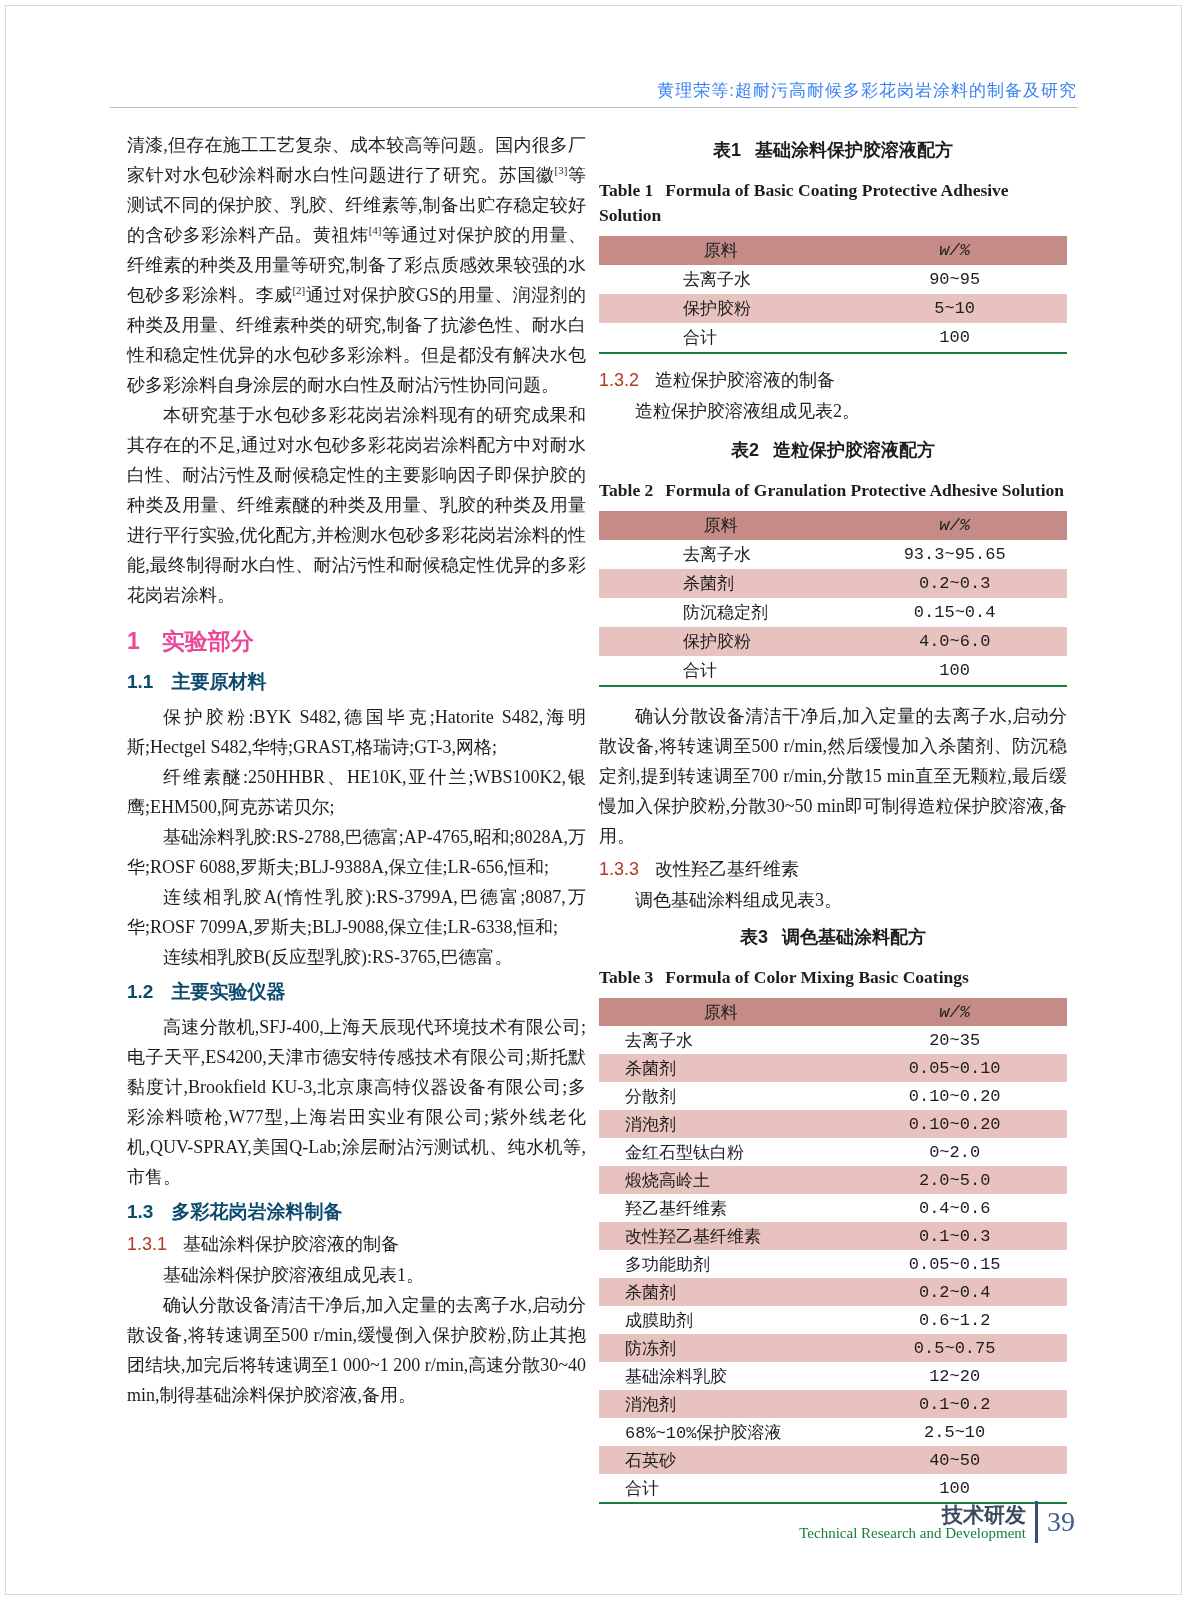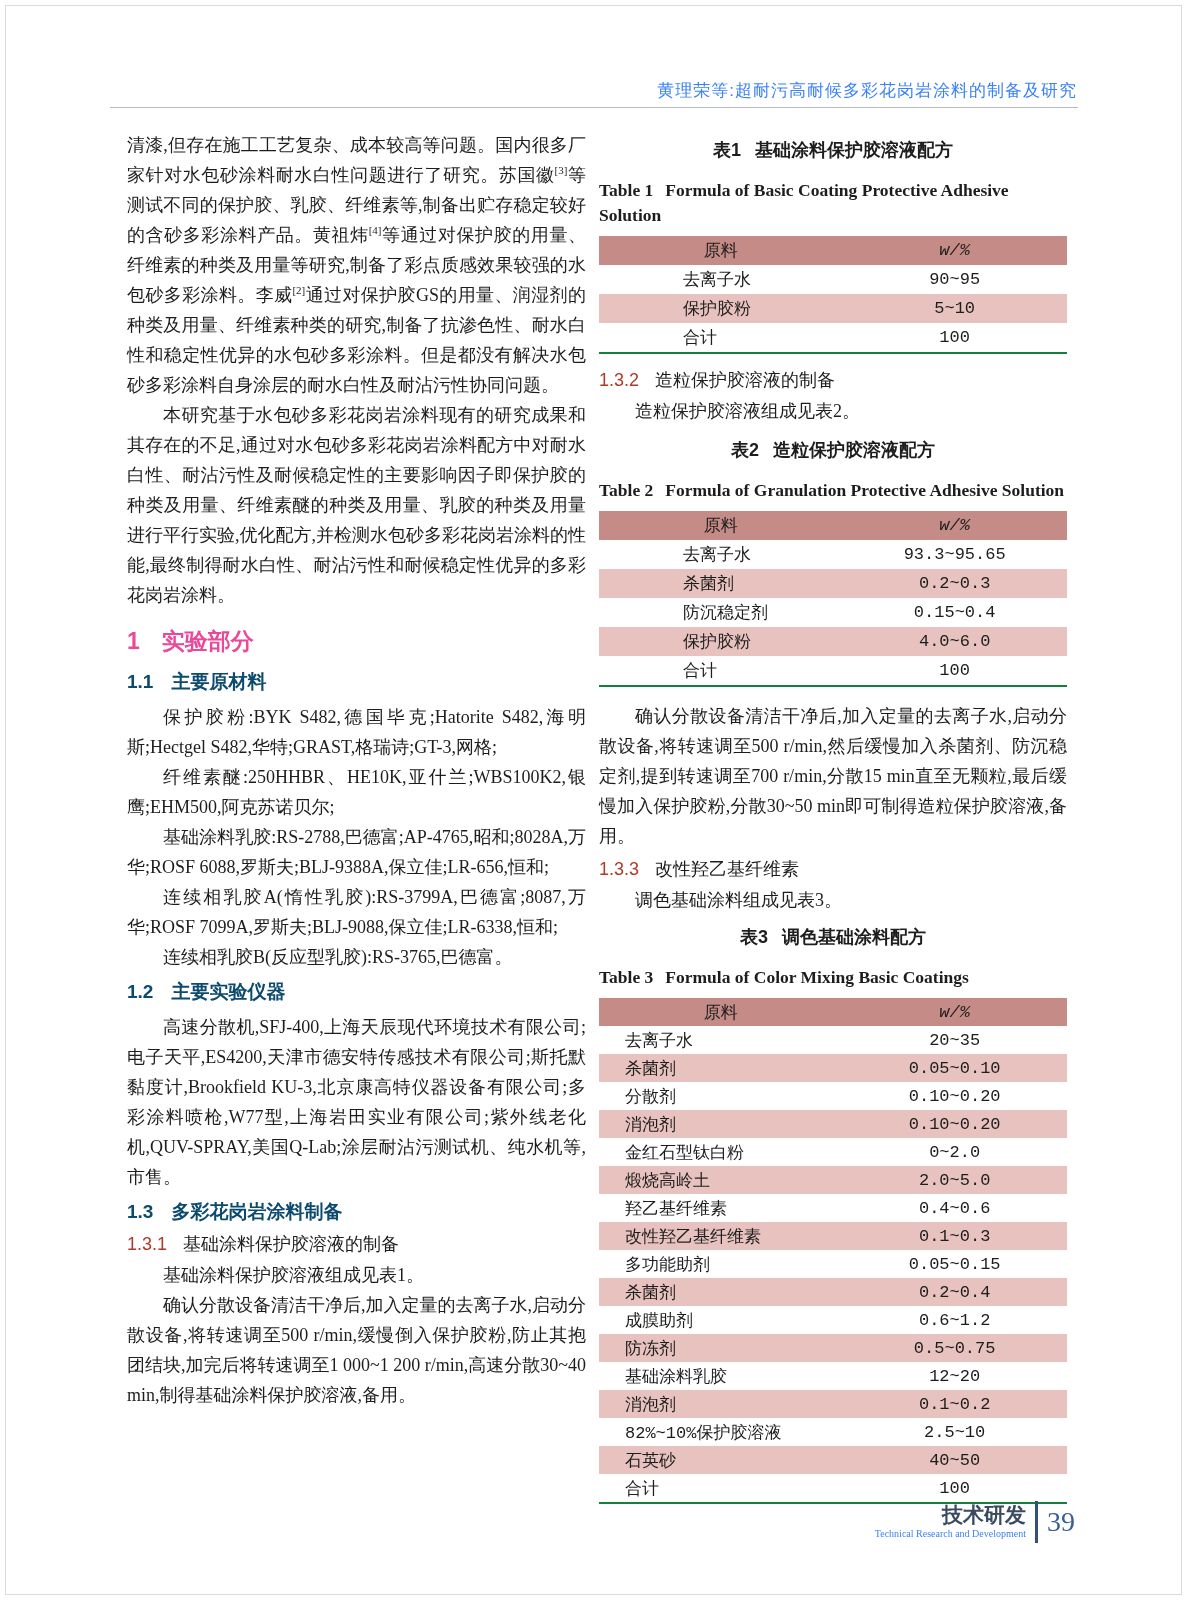--- a/index.html
+++ b/index.html
@@ -55,21 +55,21 @@
   .trow.thead .c1 { padding-left:0; text-align:center; }
   .trow.thead .c2 { font-style:italic; }
   .trow.pink { background:#e7c2be; }
 
   
   .footer { position:absolute; top:1501px; right:112px; display:flex;
     align-items:center; }
   .f-labels { text-align:right; margin-right:9px; }
   .f-cn { font-family:"Liberation Sans","DejaVu Sans",sans-serif; font-weight:bold;
     font-size:21px; color:#3a4a5f; line-height:23px; }
-  .f-en { font-size:10px; color:#3b82f6; line-height:15px; }
+  .f-en { font-size:15px; color:#15803d; line-height:15px; }
   .f-bar { width:3px; height:42px; background:#34507b; margin-right:9px; }
   .f-num { font-size:28px; color:#3c5f8d; }
 </style>
 </head>
 <body>
 
 <div class="page-frame"></div>
 
 <div class="running-head">黄理荣等:超耐污高耐候多彩花岗岩涂料的制备及研究</div>
 <div class="head-rule"></div>
@@ -226,21 +226,21 @@
         </div>
         <div class="trow">
           <div class="c1">基础涂料乳胶</div>
           <div class="c2">12~20</div>
         </div>
         <div class="trow pink">
           <div class="c1">消泡剂</div>
           <div class="c2">0.1~0.2</div>
         </div>
         <div class="trow">
-          <div class="c1">82%~10%保护胶溶液</div>
+          <div class="c1">68%~10%保护胶溶液</div>
           <div class="c2">2.5~10</div>
         </div>
         <div class="trow pink">
           <div class="c1">石英砂</div>
           <div class="c2">40~50</div>
         </div>
         <div class="trow">
           <div class="c1">合计</div>
           <div class="c2">100</div>
         </div>

